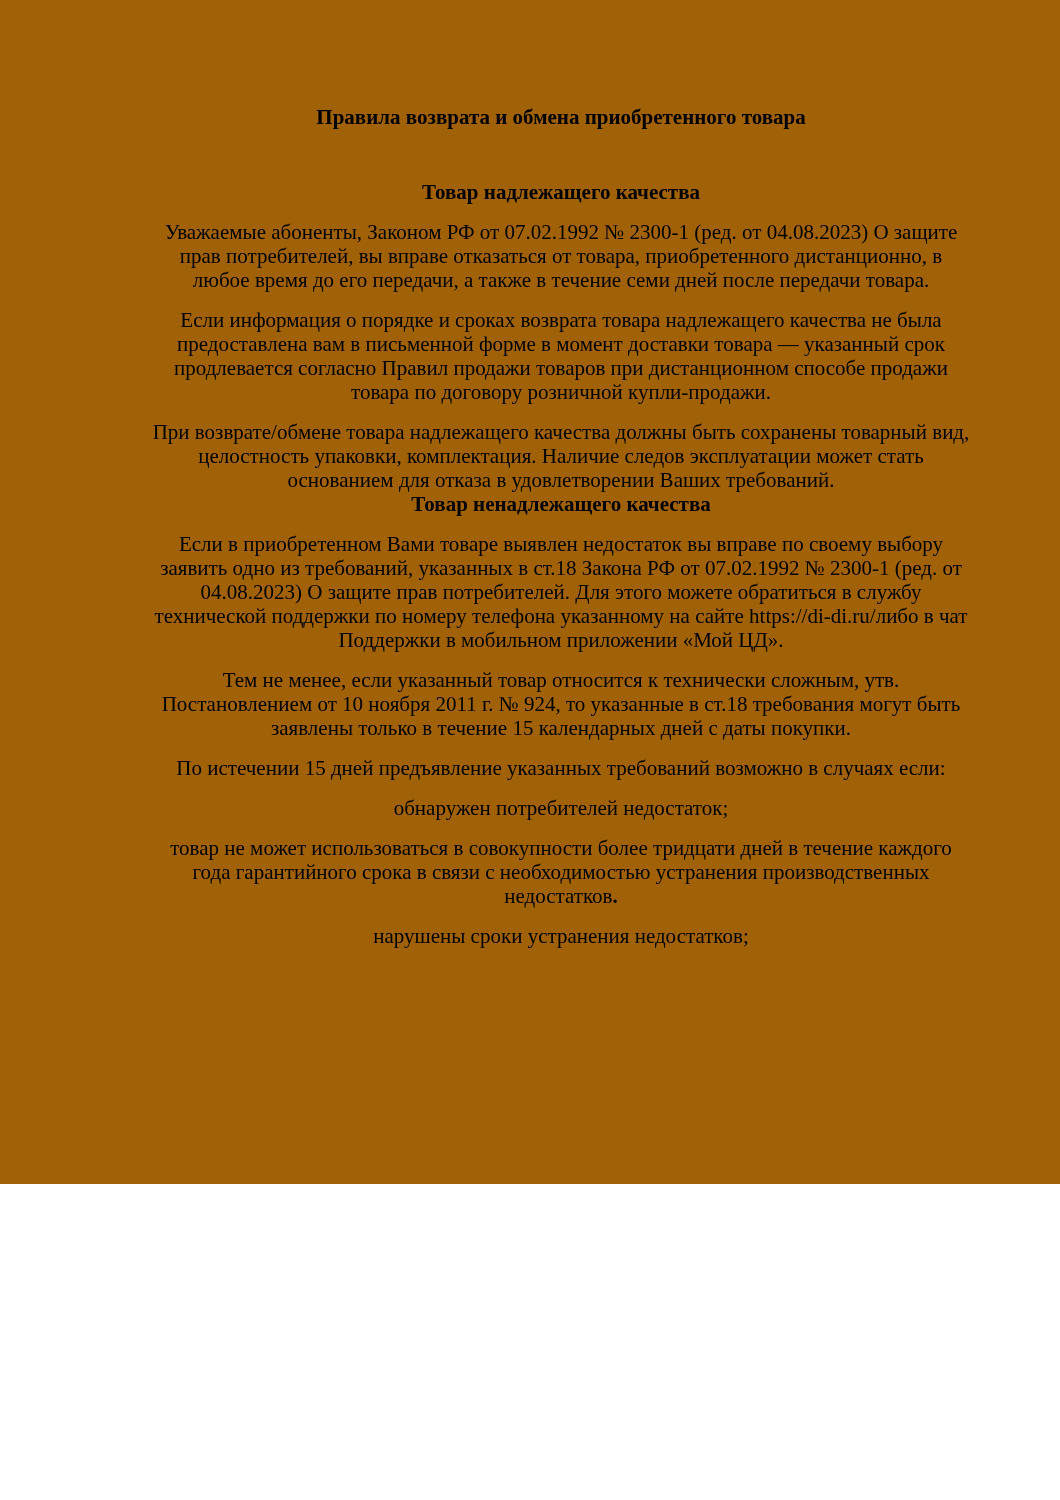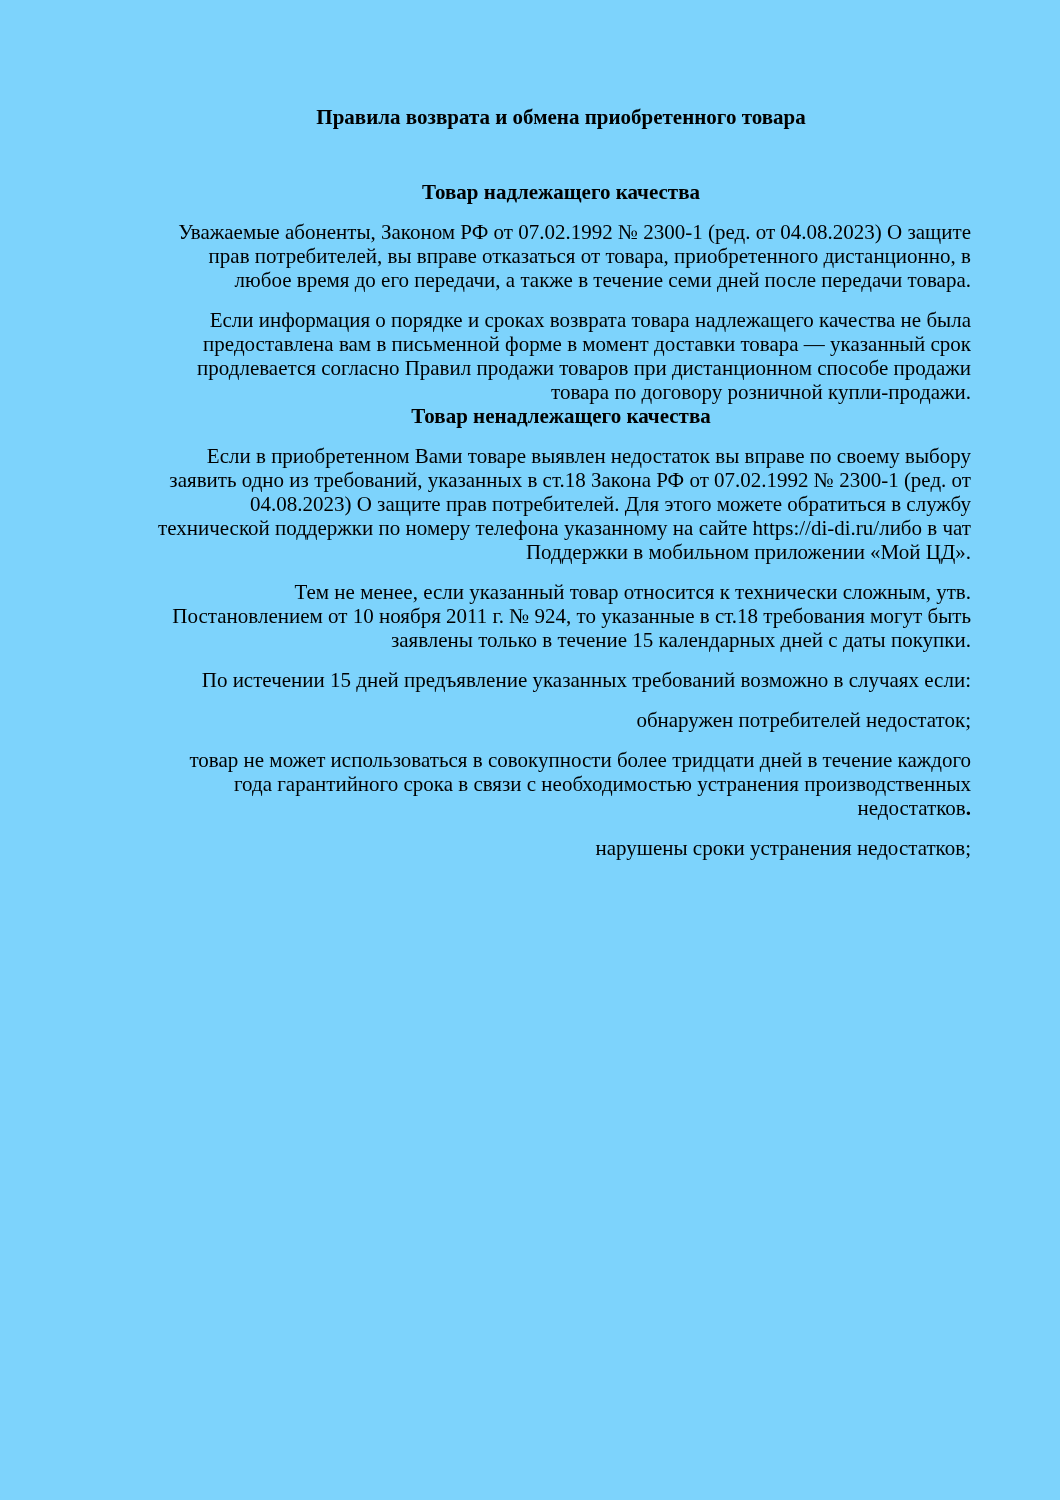--- a/index.html
+++ b/index.html
@@ -10,43 +10,43 @@
     width: 1060px;
     height: 1500px;
     background: #ffffff;
     color: #000000;
     font-family: "Liberation Serif", "DejaVu Serif", serif;
     overflow: hidden;
   }
   .page {
     box-sizing: border-box;
     width: 1060px;
-    height: 1500px;
+    height: 1184px;
     padding: 105px 89px 8px 151px;
-    background: #7dd3fc;
+    background: #a16207;
   }
   .doc-title {
     margin: 0;
     font-size: 21px;
     line-height: 24px;
     font-weight: bold;
     text-align: center;
   }
   .section-heading {
     margin: 0;
     font-size: 21px;
     line-height: 24px;
     font-weight: bold;
     text-align: center;
   }
   .para {
     margin: 16px 0 0 0;
     font-size: 21px;
     line-height: 24px;
-    text-align: right;
+    text-align: center;
     word-spacing: normal;
   }
   .heading-first {
     margin-top: 51px;
   }
   .heading-second {
   }
   .bold-tail {
     font-weight: bold;
   }
@@ -57,20 +57,21 @@
 <div class="page">
 
   <p class="doc-title">Правила возврата и обмена приобретенного товара</p>
 
   <h2 class="section-heading heading-first">Товар надлежащего качества</h2>
 
   <p class="para">Уважаемые абоненты, Законом РФ от 07.02.1992 № 2300-1 (ред. от 04.08.2023) О защите прав потребителей, вы вправе отказаться от товара, приобретенного дистанционно, в любое время до его передачи, а также в течение семи дней после передачи товара.</p>
 
   <p class="para">Если информация о порядке и сроках возврата товара надлежащего качества не была предоставлена вам в письменной форме в момент доставки товара — указанный срок продлевается согласно Правил продажи товаров при дистанционном способе продажи товара по договору розничной купли-продажи.</p>
 
+  <p class="para">При возврате/обмене товара надлежащего качества должны быть сохранены товарный вид, целостность упаковки, комплектация. Наличие следов эксплуатации может стать основанием для отказа в удовлетворении Ваших требований.</p>
 
 
   <h2 class="section-heading heading-second">Товар ненадлежащего качества</h2>
 
   <p class="para">Если в приобретенном Вами товаре выявлен недостаток вы вправе по своему выбору заявить одно из требований, указанных в ст.18 Закона РФ от 07.02.1992 № 2300-1 (ред. от 04.08.2023) О защите прав потребителей. Для этого можете обратиться в службу технической поддержки по номеру телефона указанному на сайте https://di-di.ru/либо в чат Поддержки в мобильном приложении «Мой ЦД».</p>
 
   <p class="para">Тем не менее, если указанный товар относится к технически сложным, утв. Постановлением от 10 ноября 2011 г. № 924, то указанные в ст.18 требования могут быть заявлены только в течение 15 календарных дней с даты покупки.</p>
 
   <p class="para">По истечении 15 дней предъявление указанных требований возможно в случаях если:</p>
 

